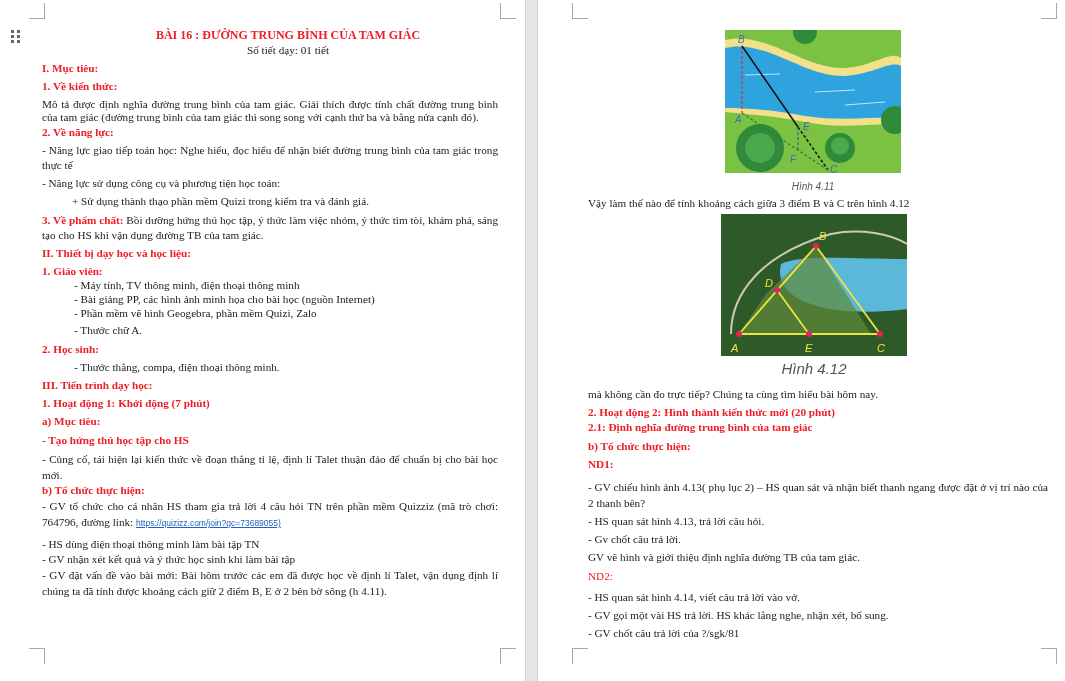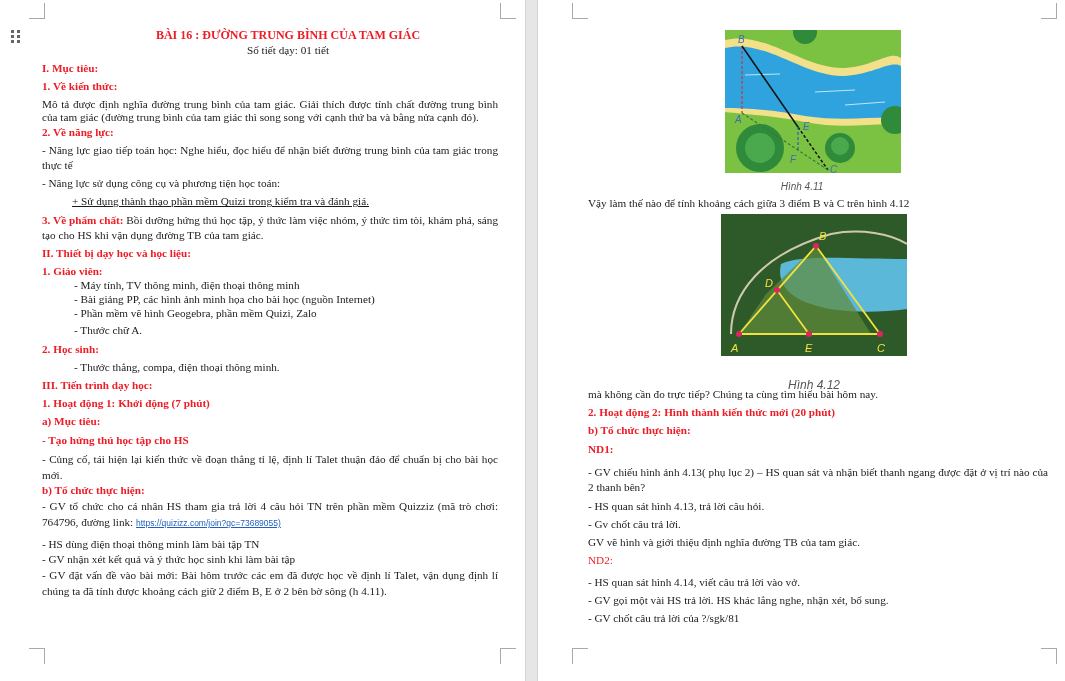--- a/index.html
+++ b/index.html
@@ -36,21 +36,21 @@
       position: absolute; font-size: 11.2px; line-height: 15.2px;
     }
     #page-left .content { left: 42px; top: 27px; width: 456px; }
     #page-right .content { left: 50px; width: 460px; }
 
     .p { margin: 0; text-align: justify; }
     .center { text-align: center; }
     .red { color: #ee1c25; }
     .bold { font-weight: bold; }
     .title { font-size: 12px; line-height: 16px; text-align: center; }
-    .indent1 { padding-left: 30px; text-decoration: underline; }
+    .indent1 { padding-left: 30px; }
     .indent2 { padding-left: 32px; }
     .gap { height: 3px; }
     .link { color: #1f5fbf; text-decoration: underline; font-family: "Liberation Sans", sans-serif; font-size: 8.5px; }
 
     .figure { position: absolute; overflow: hidden; }
     .caption {
       position: absolute; font-family: "Liberation Sans", sans-serif; font-style: italic;
       color: #555; font-size: 10px; text-align: center;
     }
   </style>
@@ -151,21 +151,21 @@
       <line x1="73" y1="97" x2="103" y2="140" stroke="#111" stroke-width="1.5" stroke-dasharray="3,2"></line>
       <line x1="17" y1="83" x2="103" y2="140" stroke="#2f7d3a" stroke-width="1.2" stroke-dasharray="3,2"></line>
       <line x1="73" y1="97" x2="73" y2="122" stroke="#2a5fb0" stroke-width="1.2" stroke-dasharray="3,2"></line>
       <text x="13" y="13" font-size="10" font-style="italic" fill="#3a6fb0" font-family="Liberation Sans, sans-serif">B</text>
       <text x="10" y="93" font-size="10" font-style="italic" fill="#3a6fb0" font-family="Liberation Sans, sans-serif">A</text>
       <text x="78" y="100" font-size="10" font-style="italic" fill="#3a6fb0" font-family="Liberation Sans, sans-serif">E</text>
       <text x="65" y="133" font-size="10" font-style="italic" fill="#3a6fb0" font-family="Liberation Sans, sans-serif">F</text>
       <text x="105" y="143" font-size="10" font-style="italic" fill="#3a6fb0" font-family="Liberation Sans, sans-serif">C</text>
     </svg>
   </div>
-  <div class="caption" style="left:176px; top:181px; width:176px;">Hình 4.11</div>
+  <div class="caption" style="left:187px; top:181px; width:176px;">Hình 4.11</div>
 
   <div class="content" style="top:196px;">
     <p class="p">Vậy làm thế nào để tính khoảng cách giữa 3 điểm B và C trên hình 4.12</p>
   </div>
 
   <div class="figure" style="left:183px; top:214px; width:186px; height:142px;">
     <svg width="186" height="142" viewBox="0 0 186 142">
       <rect x="0" y="0" width="186" height="142" fill="#2e5a2a"></rect>
       <rect x="0" y="0" width="186" height="142" fill="url(#none)" opacity="0"></rect>
       <path d="M60,50 C80,40 130,45 186,45 L186,95 C150,100 110,98 90,90 C70,84 55,70 60,50 Z" fill="#5cb8d8"></path>
@@ -180,26 +180,27 @@
       <circle cx="18" cy="120" r="3" fill="#e0245e"></circle>
       <circle cx="88" cy="120" r="3" fill="#e0245e"></circle>
       <circle cx="159" cy="120" r="3" fill="#e0245e"></circle>
       <text x="98" y="26" font-size="11" font-style="italic" fill="#f2e33c" font-family="Liberation Sans, sans-serif">B</text>
       <text x="44" y="73" font-size="11" font-style="italic" fill="#f2e33c" font-family="Liberation Sans, sans-serif">D</text>
       <text x="10" y="138" font-size="11" font-style="italic" fill="#f2e33c" font-family="Liberation Sans, sans-serif">A</text>
       <text x="84" y="138" font-size="11" font-style="italic" fill="#f2e33c" font-family="Liberation Sans, sans-serif">E</text>
       <text x="156" y="138" font-size="11" font-style="italic" fill="#f2e33c" font-family="Liberation Sans, sans-serif">C</text>
     </svg>
   </div>
-  <div class="caption" style="left:183px; top:378px; width:186px; font-size:12px;">Hình 4.12</div>
+  <div class="caption" style="left:183px; top:360px; width:186px; font-size:15px;">Hình 4.12</div>
 
   <div class="content" style="top:387px;">
     <p class="p">mà không cần đo trực tiếp? Chúng ta cùng tìm hiểu bài hôm nay.</p>
     <div class="gap"></div>
     <p class="p red bold">2. Hoạt động 2: Hình thành kiến thức mới (20 phút)</p>
+    <p class="p red bold">2.1: Định nghĩa đường trung bình của tam giác</p>
     <div class="gap"></div>
     <p class="p red bold">b) Tổ chức thực hiện:</p>
     <div class="gap"></div>
     <p class="p red bold">ND1:</p>
     <p class="p" style="line-height:15.5px;margin-top:8px;">- GV chiếu hình ảnh 4.13( phụ lục 2) – HS quan sát và nhận biết thanh ngang được đặt ở vị trí nào của 2 thanh bên?</p>
     <div class="gap"></div>
     <p class="p">- HS quan sát hình 4.13, trả lời câu hỏi.</p>
     <div class="gap"></div>
     <p class="p">-  Gv chốt câu trả lời.</p>
     <div class="gap"></div>

